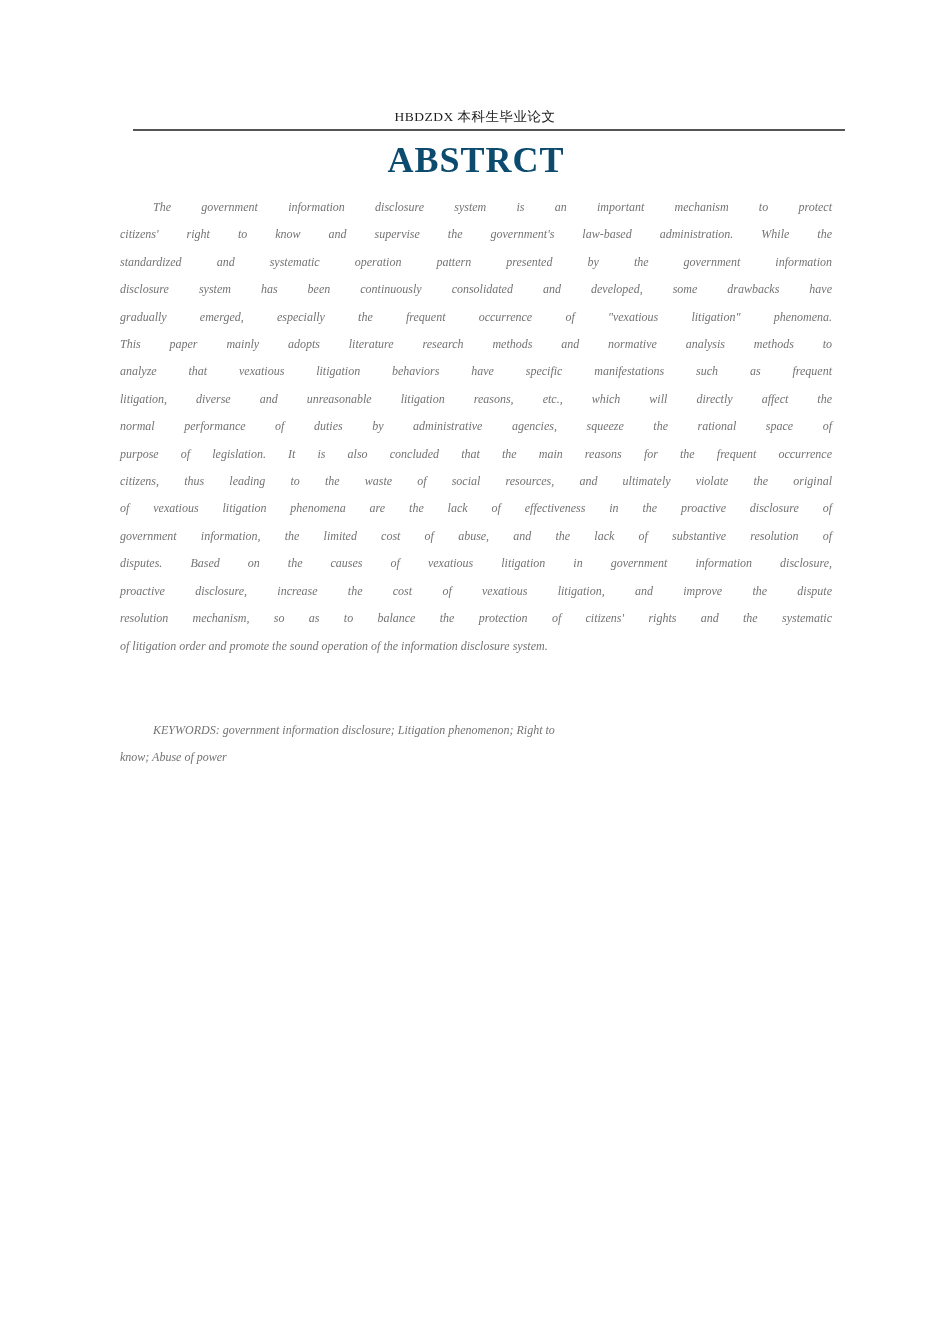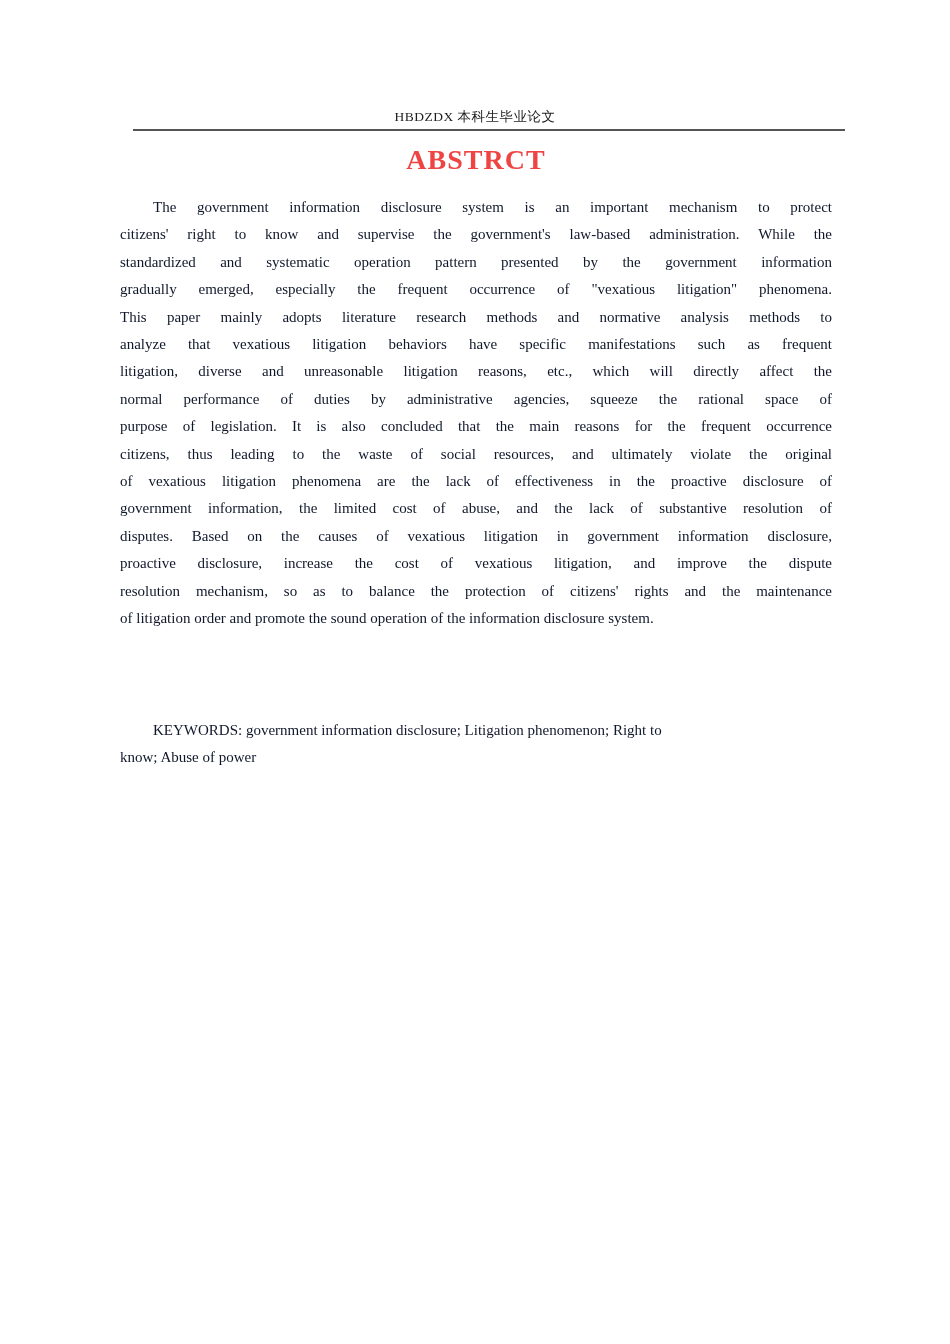--- a/index.html
+++ b/index.html
@@ -35,33 +35,34 @@
     height: 2px;
     background: #555555;
   }
   .doc-title {
     position: absolute;
     top: 142px;
     left: 120px;
     width: 712px;
     margin: 0;
     text-align: center;
-    font-size: 28px;
+    font-size: 36px;
     line-height: 36px;
     font-weight: 700;
     letter-spacing: 1px;
-    color: #ef4444;
+    color: #0c4a6e;
   }
   .para {
     position: absolute;
     left: 120px;
     width: 712px;
-    font-size: 15px;
+    font-size: 12px;
     line-height: 27.4px;
-    color: #0f172a;
+    color: #737373;
+    font-style: italic;
   }
   .para.abstract { top: 194px; }
   .para.keywords { top: 717px; }
   .para .line {
     text-align: justify;
     text-align-last: justify;
   }
   .para .line.first { text-indent: 33px; }
   .para .line.last {
     text-align: center;
@@ -91,32 +92,33 @@
   <div class="header-text">HBDZDX 本科生毕业论文</div>
 
   <div class="header-rule"></div>
 
   <h1 class="doc-title">ABSTRCT</h1>
 
   <div class="para abstract">
       <div class="line first">The government information disclosure system is an important mechanism to protect</div>
       <div class="line">citizens' right to know and supervise the government's law-based administration. While the</div>
       <div class="line">standardized and systematic operation pattern presented by the government information</div>
+      <div class="line">disclosure system has been continuously consolidated and developed, some drawbacks have</div>
       <div class="line">gradually emerged, especially the frequent occurrence of "vexatious litigation" phenomena.</div>
       <div class="line">This paper mainly adopts literature research methods and normative analysis methods to</div>
       <div class="line">analyze that vexatious litigation behaviors have specific manifestations such as frequent</div>
       <div class="line">litigation, diverse and unreasonable litigation reasons, etc., which will directly affect the</div>
       <div class="line">normal performance of duties by administrative agencies, squeeze the rational space of</div>
       <div class="line">purpose of legislation. It is also concluded that the main reasons for the frequent occurrence</div>
       <div class="line">citizens, thus leading to the waste of social resources, and ultimately violate the original</div>
       <div class="line">of vexatious litigation phenomena are the lack of effectiveness in the proactive disclosure of</div>
       <div class="line">government information, the limited cost of abuse, and the lack of substantive resolution of</div>
       <div class="line">disputes. Based on the causes of  vexatious litigation  in government information disclosure,</div>
       <div class="line">proactive disclosure, increase the cost of vexatious litigation, and improve the dispute</div>
-      <div class="line">resolution mechanism, so as to balance the protection of citizens' rights and the maintenance</div>
+      <div class="line">resolution mechanism, so as to balance the protection of citizens' rights and the systematic</div>
       <div class="line last">of litigation order and promote the sound operation of the information disclosure system.</div>
     </div>
 
   <div class="para keywords">
       <div class="line first">KEYWORDS: government information disclosure; Litigation phenomenon; Right to</div>
       <div class="line last">know; Abuse of power</div>
     </div>
 
   <div class="page-number">II</div>
 

